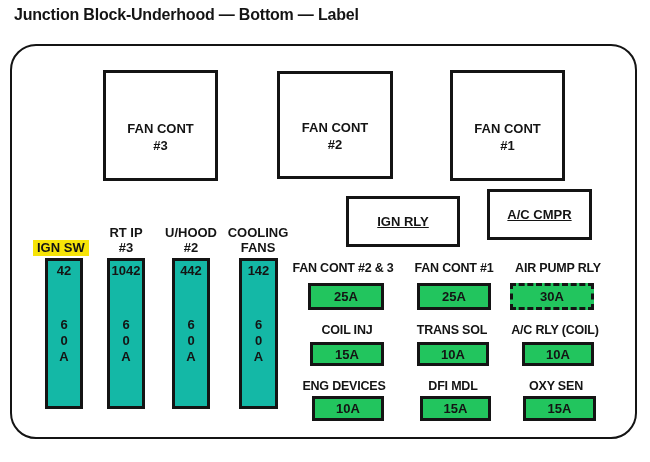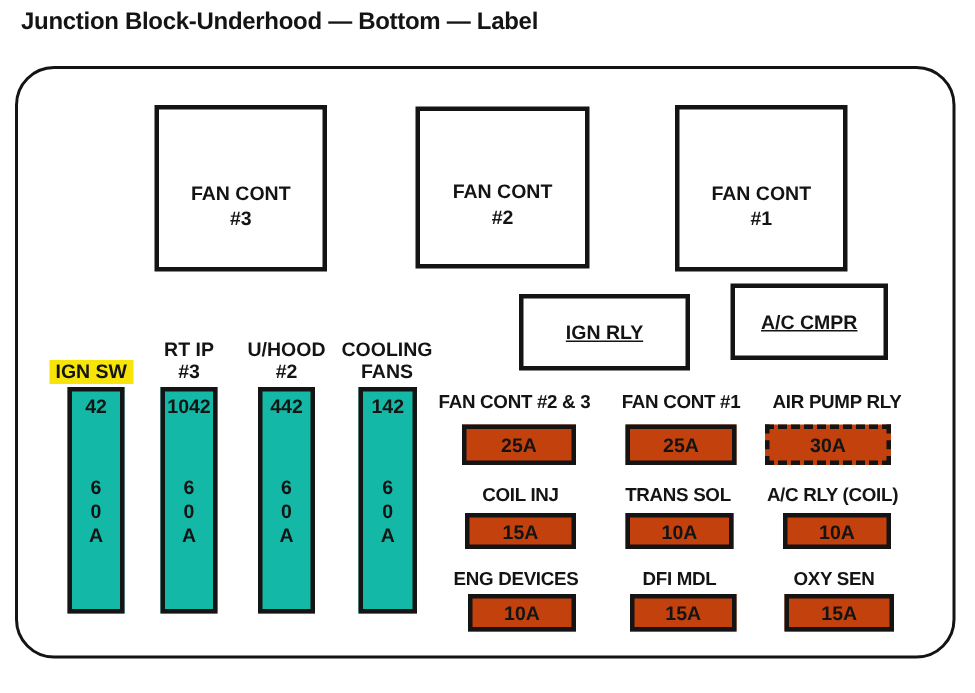--- a/index.html
+++ b/index.html
@@ -24,21 +24,21 @@
   .maxi-label span{white-space:pre-line;}
   .maxi-label.hl{background:var(--hl,#F7E408);padding:0 4px;line-height:16px;}
   .maxi-box{
     position:absolute;top:258px;width:38px;height:151px;border:3px solid var(--line,#141414);box-sizing:border-box;background:#14b8a6;
     display:flex;flex-direction:column;align-items:center;font-size:13px;
   }
   .maxi-box .circuit{margin-top:2px;line-height:16px;}
   .maxi-box .amps{margin-top:38px;line-height:16px;text-align:center;white-space:pre-line;}
   .mini-label{position:absolute;text-align:center;font-size:12.5px;letter-spacing:-0.2px;white-space:nowrap;}
   .mini-box{
-    position:absolute;border:3px solid var(--line,#141414);box-sizing:border-box;background:#c2410c;
+    position:absolute;border:3px solid var(--line,#141414);box-sizing:border-box;background:#22c55e;
     display:flex;align-items:center;justify-content:center;font-size:13px;
   }
   .mini-box.dashed{border-style:dashed;}
 </style>
 </head>
 <body style="--hl: #F7E408; --line: #141414;">
 
 <div class="stage">
 
   <div class="title">Junction Block-Underhood — Bottom — Label</div>

